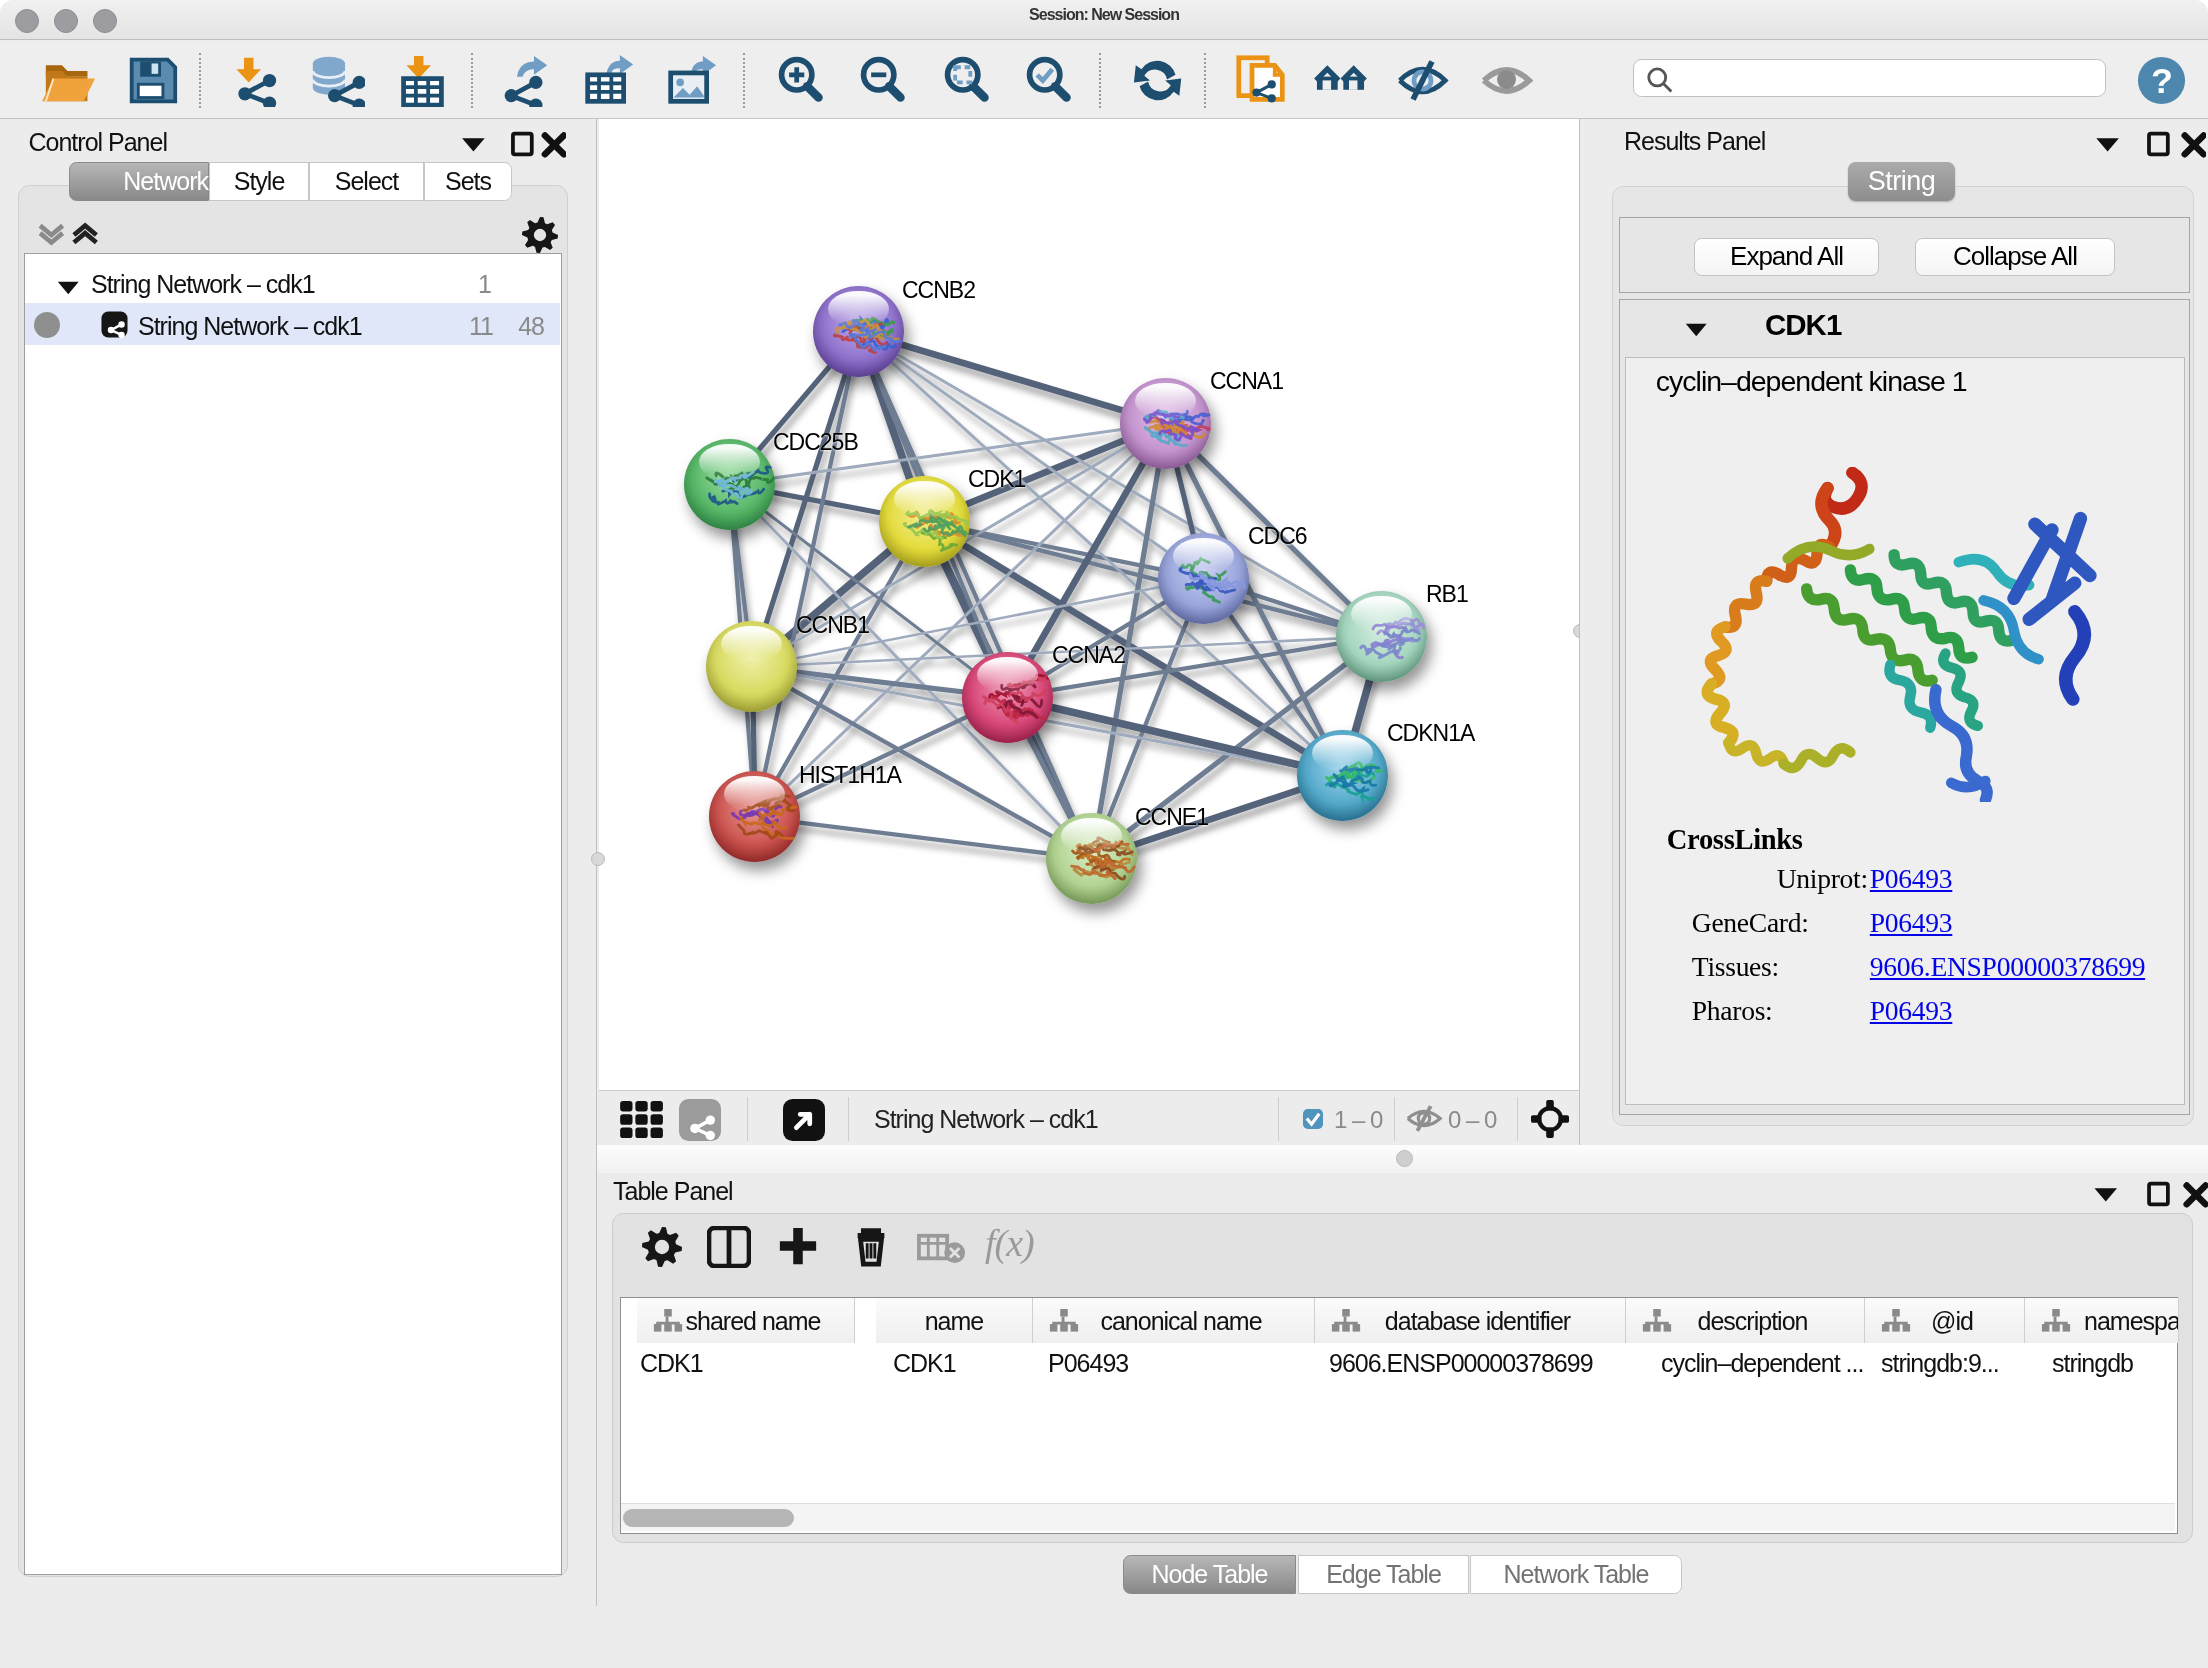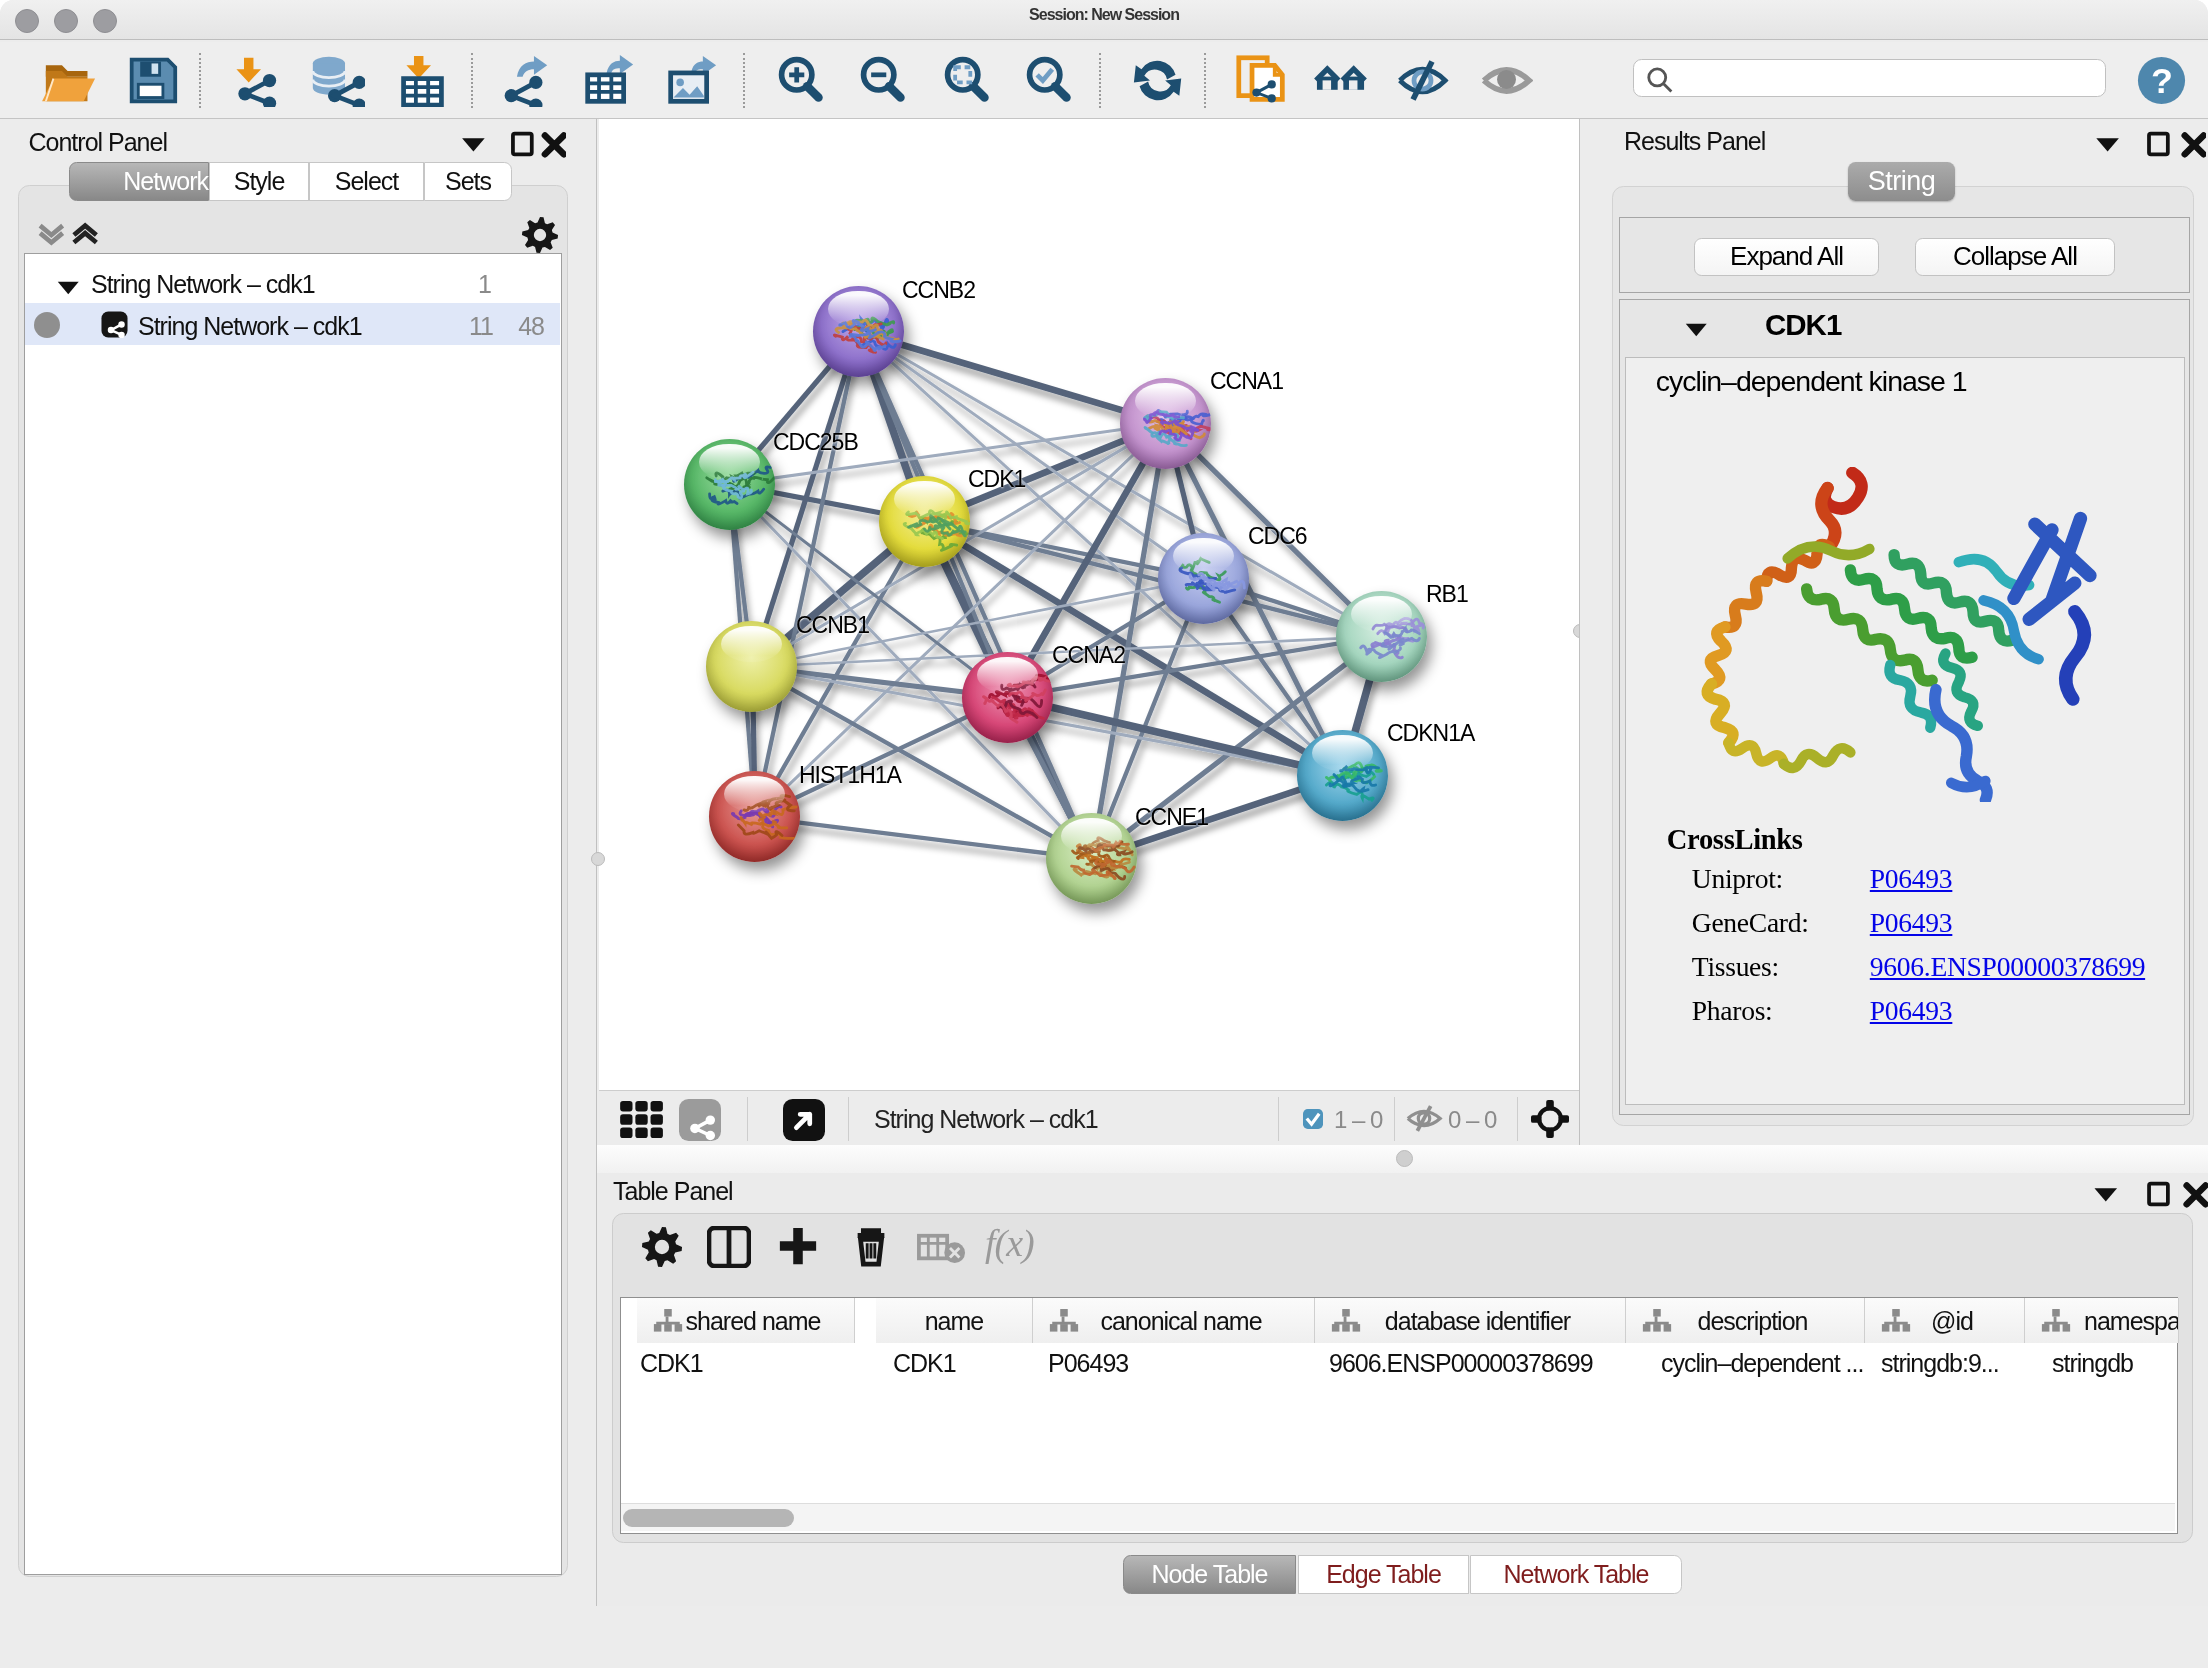--- a/index.html
+++ b/index.html
@@ -38,21 +38,21 @@
 #rcard{position:absolute;left:32px;top:67px;width:582px;height:940px;background:#e6e6e6;border:1px solid #d2d2d2;border-radius:11.4px;}
 #stringtab{position:absolute;left:268px;top:43px;width:107px;height:39px;background:linear-gradient(#ababab,#8d8d8d);border-radius:7.6px;color:#fff;font-size:27px;text-align:center;line-height:39px;box-shadow:0 1px 1.9px rgba(0,0,0,.25);}
 .rbox{position:absolute;left:39px;width:571px;border:1.9px solid #a5a5a5;}
 
 #tpanel{position:absolute;left:597px;top:1173px;width:1611px;height:433px;background:#ebebeb;}
 #tcard{position:absolute;left:15px;top:40px;width:1581px;height:330px;background:#e2e2e2;border:1px solid #cccccc;border-radius:11.4px;}
 #ttable{position:absolute;left:23px;top:124px;width:1558px;height:237px;background:#fff;border:1.9px solid #8f8f8f;}
 .th{position:absolute;top:0;height:45px;border-right:1.9px solid #cfcfcf;background:linear-gradient(#fbfbfb,#efefef);overflow:hidden;}
 .thlab{position:absolute;top:8.6px;width:100%;text-align:center;font-size:25px;color:#111;}
 .td{position:absolute;top:45px;height:38px;font-size:25px;color:#111;padding-top:5.7px;}
-.btab{position:absolute;top:382px;height:39px;border:1px solid #c6c6c6;background:#fff;color:#7f1d1d;font-size:25px;text-align:center;line-height:37px;}
+.btab{position:absolute;top:382px;height:39px;border:1px solid #c6c6c6;background:#fff;color:#737373;font-size:25px;text-align:center;line-height:37px;}
 
 #statusbar{position:absolute;left:0;top:1607px;width:2208px;height:61px;background:#ececec;border-top:1.9px solid #c9c9c9;}
 .sbtn{position:absolute;top:9.5px;height:44px;background:linear-gradient(#fbfbfb,#efefef);border:1.9px solid #b5b5b5;}
 .btab.tabsel{background:linear-gradient(#b7b7b7,#888888);color:#fff;border-color:#8a8a8a;}
 a.lnk{color:#0404e8;text-decoration:underline;}
 #stringtab{letter-spacing:-0.5px;}
 </style>
 </head>
 <body>
 <div id="win">
@@ -597,21 +597,21 @@
                 <path d="M452 152 q20 24 0 48 q-18 22 -2 44" stroke="#2440b8" stroke-width="14" fill="none" stroke-linecap="round"></path>
                 <path d="M306 234 q-6 26 16 38 q20 10 16 32 q-4 18 12 26 q14 6 8 20" stroke="#3a6ad0" stroke-width="12" fill="none" stroke-linecap="round"></path>
                 <path d="M358 330 q-18 12 -36 2" stroke="#3a6ad0" stroke-width="11" fill="none" stroke-linecap="round"></path>
               </g>
             </svg></div>
         <div class="abs serif" style="left:41px;top:466px;font-size:28.5px;font-weight:bold;">CrossLinks</div>
         <div class="abs serif" style="left:65px;top:499px;font-size:27.6px;">
           <table style="border-collapse:collapse;font-size:27.6px;">
           <tbody>
                 <tr style="height:44px">
-                  <td style="width:178px;">Uniprot:</td>
+                  <td style="width:178px;text-align:right;">Uniprot:</td>
                   <td><a class="lnk">P06493</a></td>
                 </tr>
           <tr style="height:44px">
                   <td>GeneCard:</td>
                   <td><a class="lnk">P06493</a></td>
                 </tr>
           <tr style="height:44px">
                   <td>Tissues:</td>
                   <td><a class="lnk">9606.ENSP00000378699</a></td>
                 </tr>

